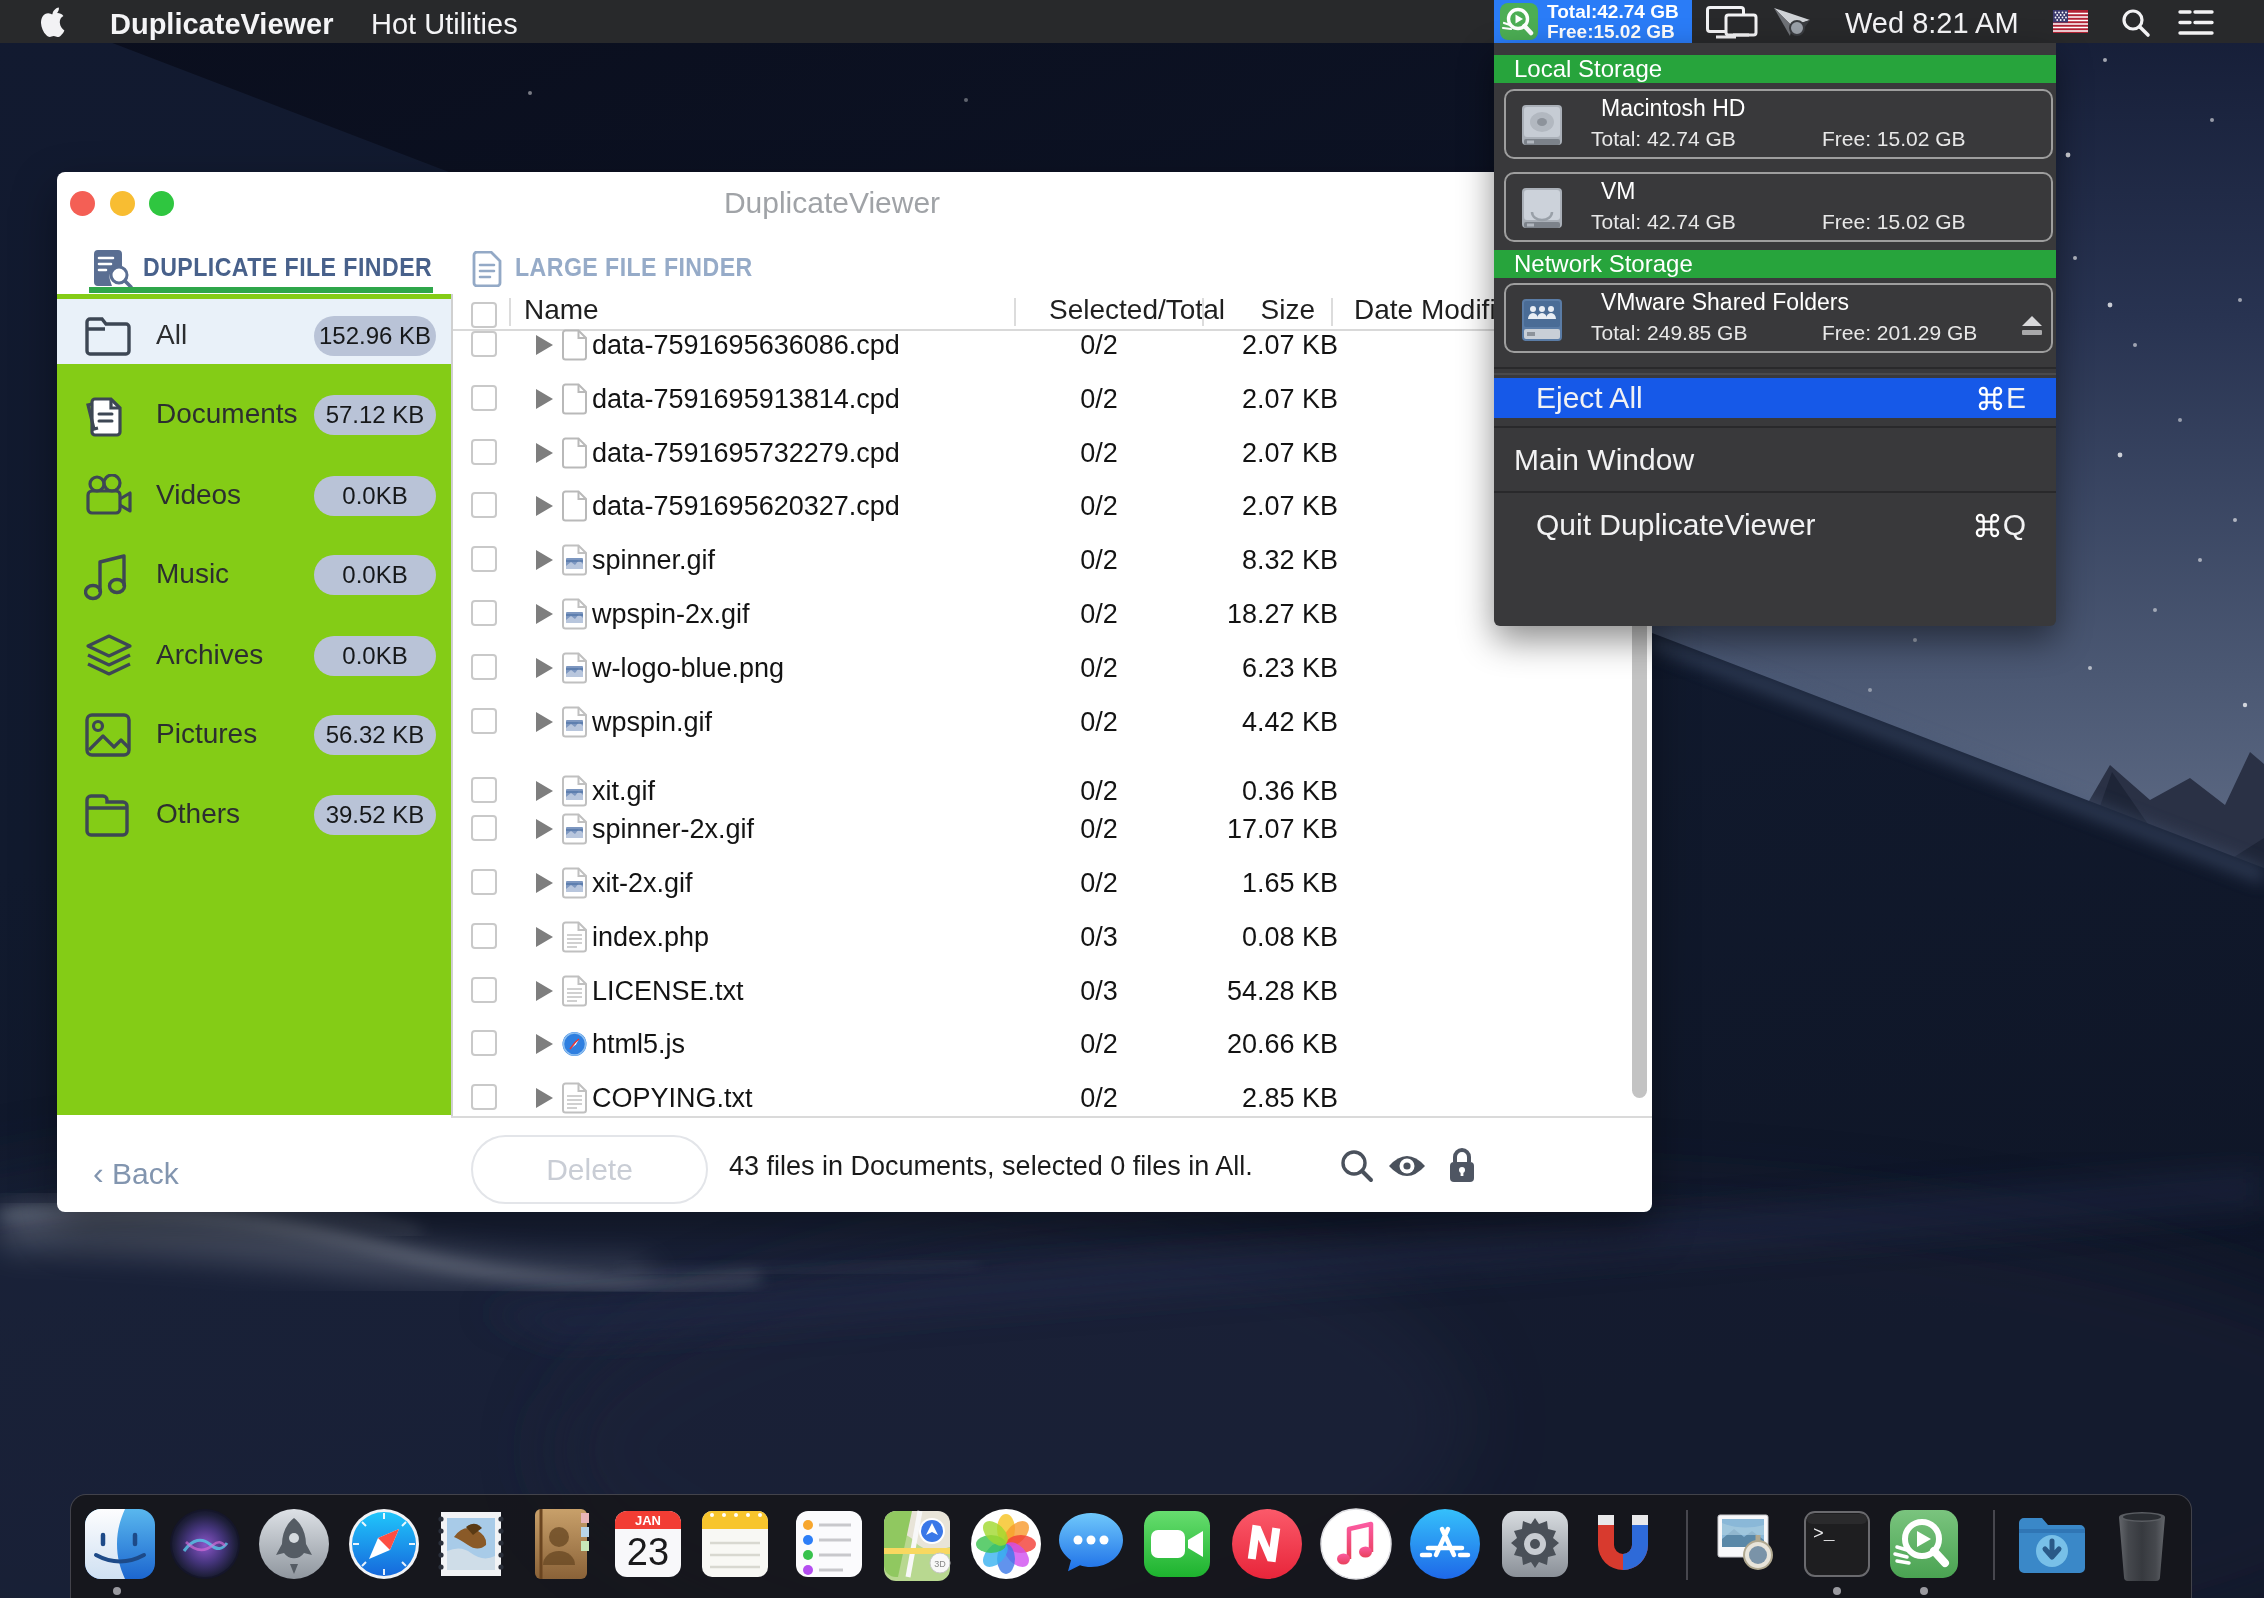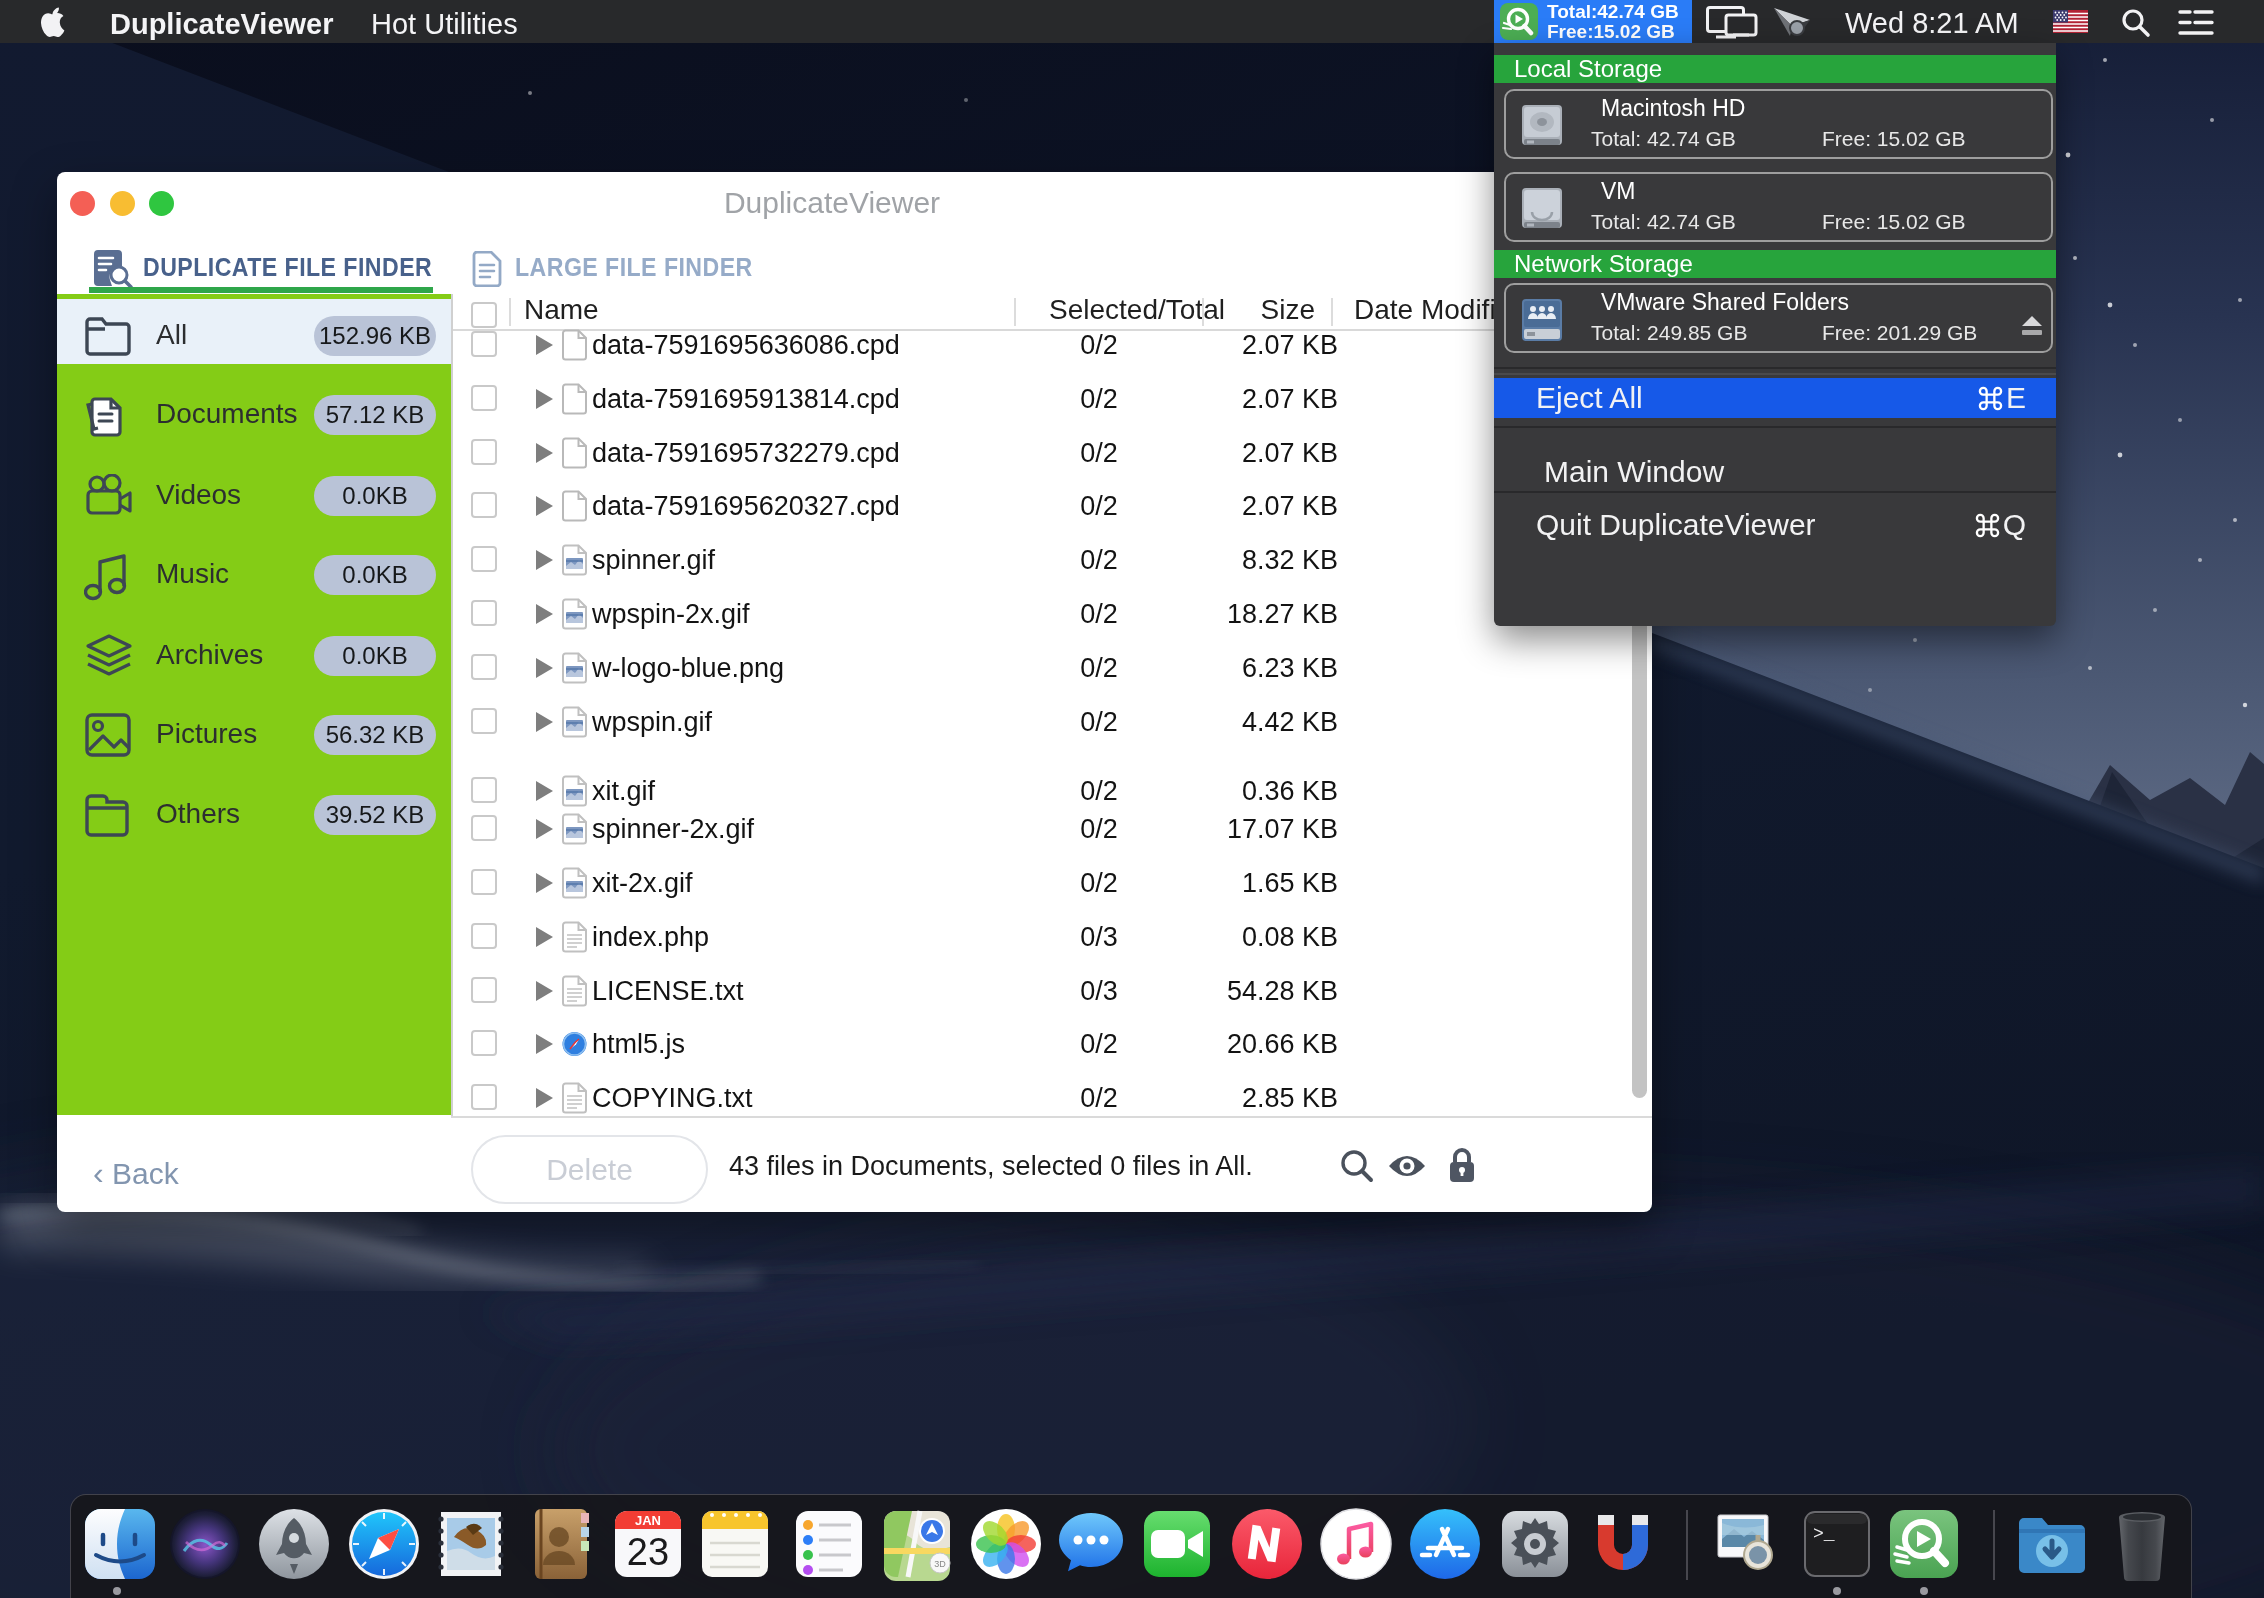--- a/index.html
+++ b/index.html
@@ -555,21 +555,21 @@
   <div class="dd-sep" style="top:324px;"></div>
     <div class="dd-sep" style="top:330px;background:#4a4a4c;"></div>
   <div class="dd-item" style="top:335px;background:#1659e8;padding-left:42px;">Eject All
     <span style="position:absolute;right:30px;top:0;">
       <svg style="vertical-align:-4px;" width="27" height="27" viewBox="0 0 28 28">
           <path d="M10,10 V6.5 A3.5,3.5 0 1 0 6.5,10 H10 M18,10 h3.5 A3.5,3.5 0 1 0 18,6.5 V10 M10,18 v3.5 A3.5,3.5 0 1 1 6.5,18 H10 M18,18 h3.5 A3.5,3.5 0 1 1 18,21.5 V18 M10,10 h8 v8 h-8 Z" fill="none" stroke="#fff" stroke-width="2.4"></path>
         </svg><span style="margin-left:2px;">E</span>
     </span>
   </div>
   <div class="dd-sep" style="top:383px;"></div>
-    <div class="dd-item" style="top:409px;padding-left:50px;">Main Window</div>
+    <div class="dd-item" style="top:397px;padding-left:20px;">Main Window</div>
   <div class="dd-sep" style="top:448px;"></div>
   <div class="dd-item" style="top:462px;padding-left:42px;">Quit DuplicateViewer
     <span style="position:absolute;right:30px;top:0;">
       <svg style="vertical-align:-4px;" width="27" height="27" viewBox="0 0 28 28">
           <path d="M10,10 V6.5 A3.5,3.5 0 1 0 6.5,10 H10 M18,10 h3.5 A3.5,3.5 0 1 0 18,6.5 V10 M10,18 v3.5 A3.5,3.5 0 1 1 6.5,18 H10 M18,18 h3.5 A3.5,3.5 0 1 1 18,21.5 V18 M10,10 h8 v8 h-8 Z" fill="none" stroke="#fff" stroke-width="2.4"></path>
         </svg><span style="margin-left:2px;">Q</span>
     </span>
   </div>
 </div>
 <div id="dock"></div>

